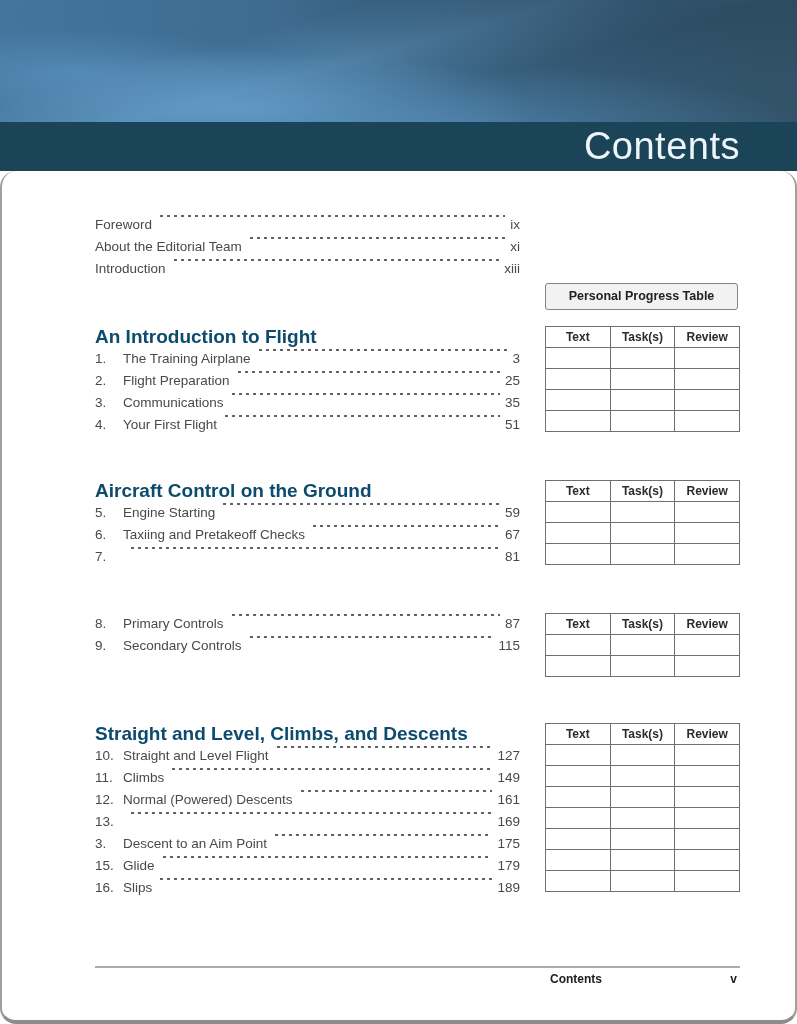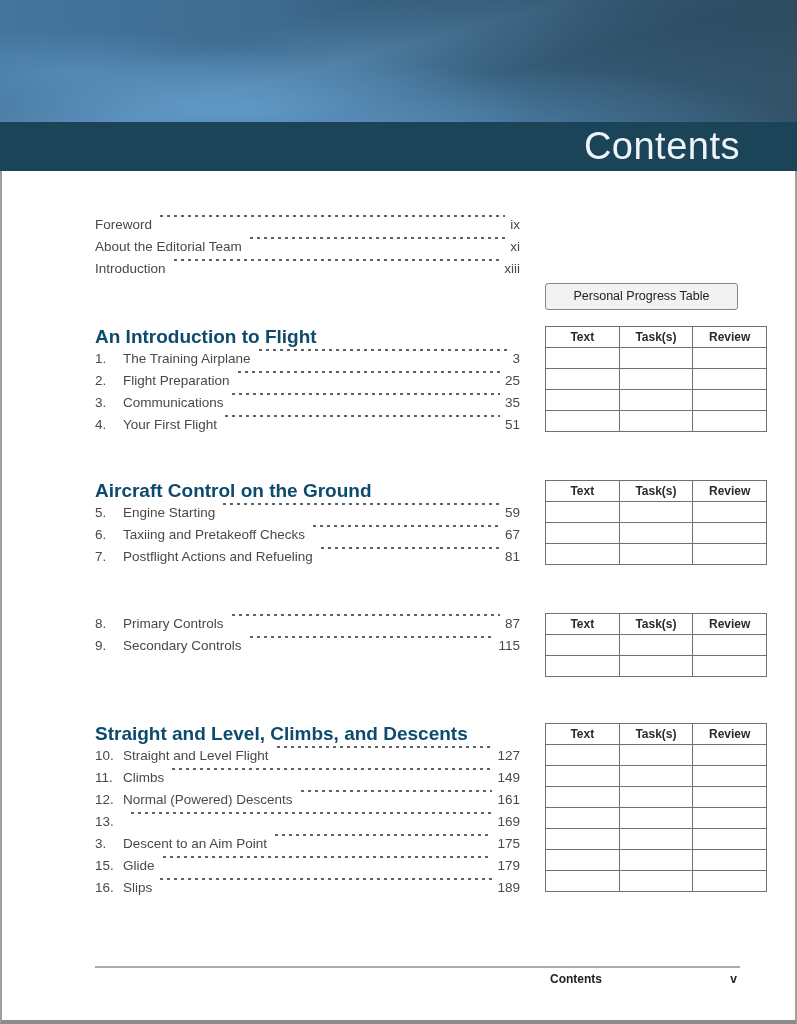--- a/index.html
+++ b/index.html
@@ -24,42 +24,42 @@
     position:absolute; top:122px; left:0; width:797px; height:49px;
     background:#1b4459; display:flex; justify-content:flex-end; align-items:center;
     padding-right:57px;
   }
   .banner-title {
     color:#eef4f7; font-size:38px; font-weight:300; letter-spacing:0.5px; line-height:49px;
   }
   
   .page-body {
     position:absolute; top:171px; left:0; right:0; bottom:0; background:#fff;
-    border-left:2px solid #9f9f9f; border-right:2px solid #9f9f9f; border-bottom:4px solid #8c8c8c;
+    border-left:2px solid #9f9f9f; border-right:2px solid #9f9f9f; border-bottom:4px solid #8c8c8c;border-radius:16px;
   }
   
   .toc-block { position:absolute; left:93px; width:425px; }
   .toc-row { display:flex; height:22px; line-height:22px; font-size:13.5px; color:#48494b; }
   .toc-num { width:28px; flex:0 0 28px; }
   .toc-title { white-space:nowrap; }
   .leader {
     flex:1; margin:0 5px 0 6px;
     background-image: radial-gradient(circle, #5a5b5e 1.1px, rgba(0,0,0,0) 1.35px);
     background-size: 7px 4px; background-repeat: repeat-x; background-position: 0 bottom 4px;
   }
   .toc-page { white-space:nowrap; }
   .sec-header { height:22px; line-height:22px; font-size:19px; font-weight:bold; color:#0c4a6e; }
   
   .ppt-button {
     position:absolute; left:543px; width:193px; height:27px; top:112px;
     background:#f2f2f2; border:1px solid #848484; border-radius:3px;
-    font-size:12.5px; font-weight:normal; color:#222; text-align:center; line-height:25px;
+    font-size:12.5px; font-weight:bold; color:#222; text-align:center; line-height:25px;
   }
   table.progress-table {
-    position:absolute; left:543px; width:222px;
+    position:absolute; left:543px; width:195px;
     border-collapse:collapse; table-layout:fixed; background:#fff;
   }
   table.progress-table th, table.progress-table td {
     border:1px solid #6f6f6f; height:21px; padding:0;
   }
   table.progress-table th {
     font-size:12px; font-weight:bold; color:#2b2b2b; text-align:center; vertical-align:middle;
   }
   
   .footer-rule { position:absolute; left:93px; top:795px; width:645px; height:2px; background:#aaacae; }
@@ -167,21 +167,20 @@
         <span class="toc-page">59</span>
       </div>
       <div class="toc-row">
         <span class="toc-num">6.</span>
         <span class="toc-title">Taxiing and Pretakeoff Checks</span>
         <span class="leader"></span>
         <span class="toc-page">67</span>
       </div>
       <div class="toc-row">
         <span class="toc-num">7.</span>
-        <span class="toc-title">Postflight Actions and Refueling</span>
         <span class="leader"></span>
         <span class="toc-page">81</span>
       </div>
     </div>
     <table class="progress-table" style="top:309px">
       <thead>
           <tr>
         <th>Text</th>
         <th>Task(s)</th>
         <th>Review</th>

